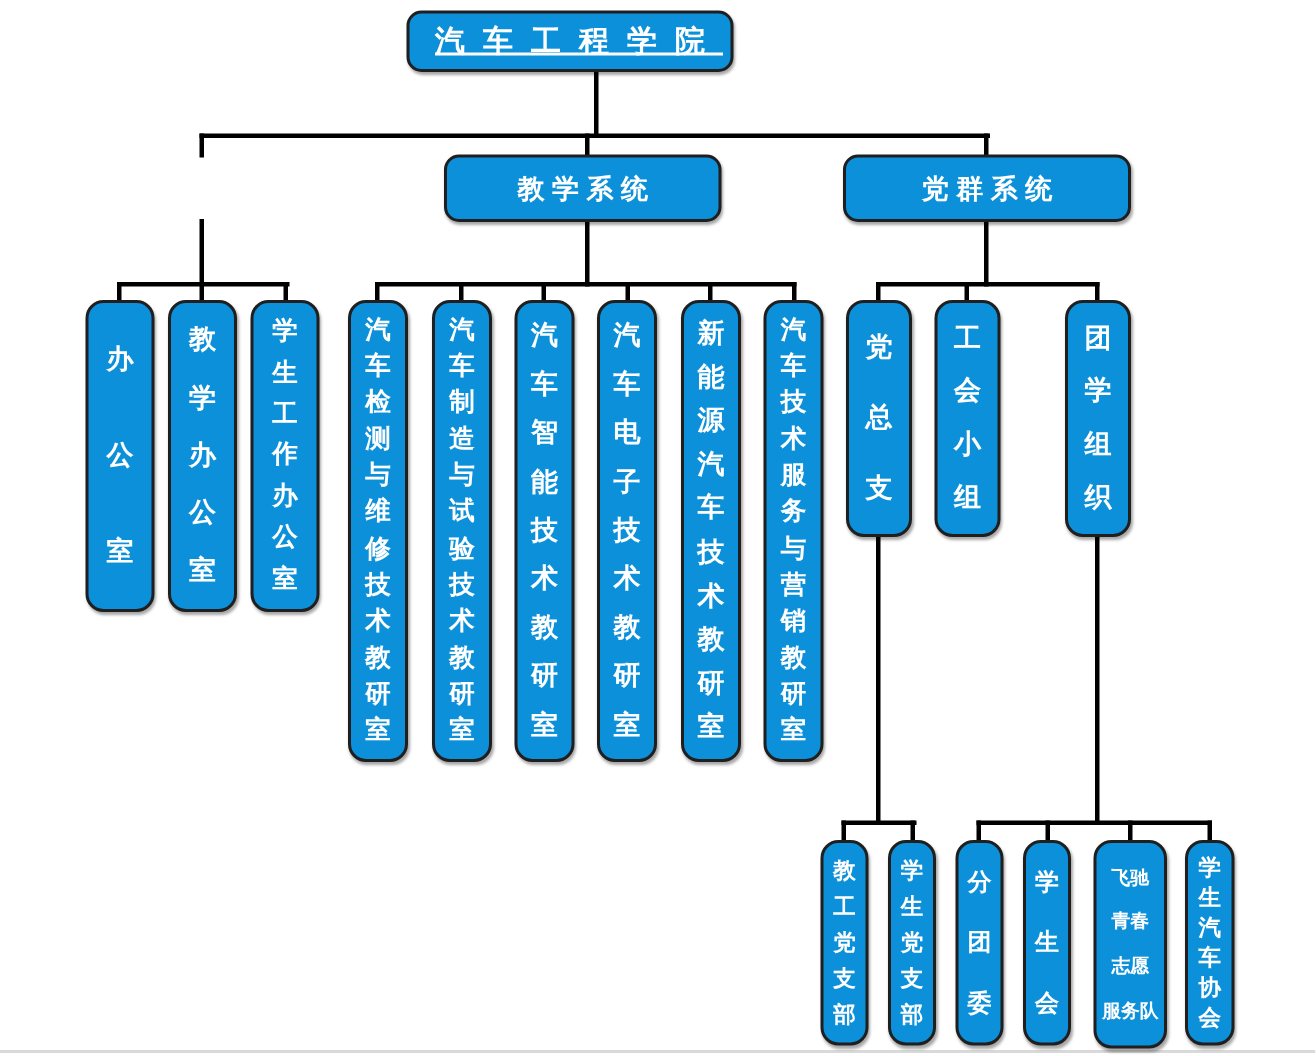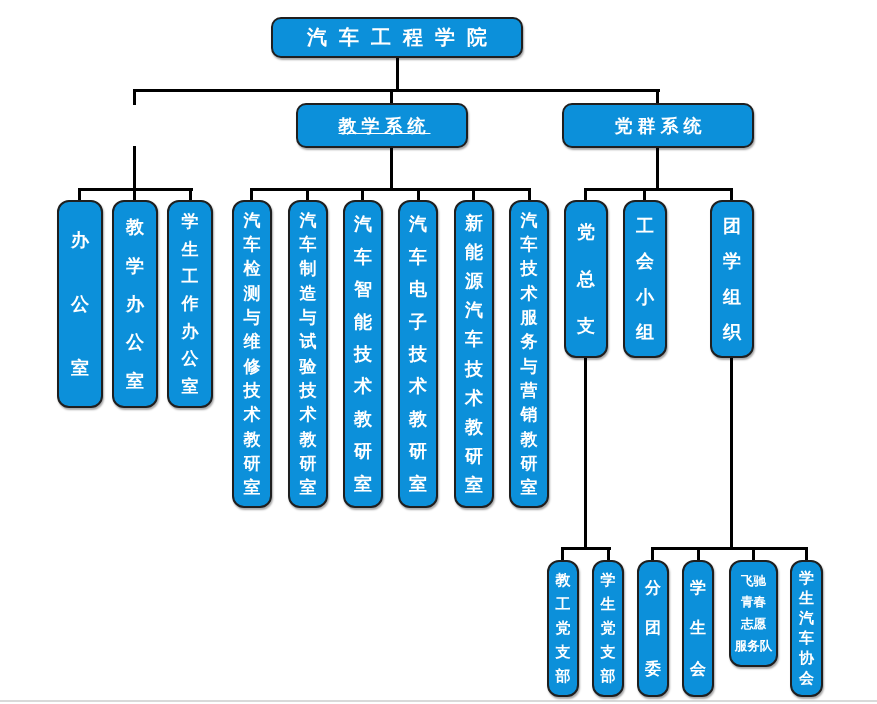--- a/index.html
+++ b/index.html
@@ -75,25 +75,25 @@
 
   <div class="ln" style="left:730px;top:356px;width:3px;height:194px;"></div>
   <div class="ln" style="left:651px;top:547px;width:157px;height:3px;"></div>
   <div class="ln" style="left:651px;top:547px;width:3px;height:15px;"></div>
   <div class="ln" style="left:697px;top:547px;width:3px;height:15px;"></div>
   <div class="ln" style="left:752px;top:547px;width:3px;height:15px;"></div>
   <div class="ln" style="left:805px;top:547px;width:3px;height:15px;"></div>
 
   <div class="divider" style="left:0;top:700px;width:877px;height:2px;"></div>
 
-  <div class="box hbox root-box" style="left:271px;top:17px;width:252px;height:41px;">
+  <div class="box hbox root-box" style="left:271px;top:7px;width:218px;height:41px;text-decoration:underline;">
     <span>汽车工程学院</span>
   </div>
 
-  <div class="box hbox lvl2-box" style="left:296px;top:103px;width:172px;height:45px;text-decoration:underline;">
+  <div class="box hbox lvl2-box" style="left:296px;top:103px;width:185px;height:45px;">
     <span>教学系统</span>
   </div>
   <div class="box hbox lvl2-box" style="left:562px;top:103px;width:192px;height:45px;">
     <span>党群系统</span>
   </div>
 
   <div class="box vbox fs18" style="left:57px;top:200px;width:46px;height:208px;">
     <div class="vchars">
         <span>办</span>
         <span>公</span>
@@ -259,21 +259,21 @@
         <span>委</span>
       </div>
   </div>
   <div class="box vbox fs16" style="left:682px;top:560px;width:32px;height:137px;">
     <div class="vchars">
         <span>学</span>
         <span>生</span>
         <span>会</span>
       </div>
   </div>
-  <div class="box vbox" style="left:729px;top:560px;width:49px;height:107px;">
+  <div class="box vbox" style="left:729px;top:560px;width:49px;height:139px;">
     <div class="vlines">
       <div>飞驰</div>
       <div>青春</div>
       <div>志愿</div>
       <div>服务队</div>
     </div>
   </div>
   <div class="box vbox fs15" style="left:790px;top:560px;width:33px;height:137px;">
     <div class="vchars">
         <span>学</span>

